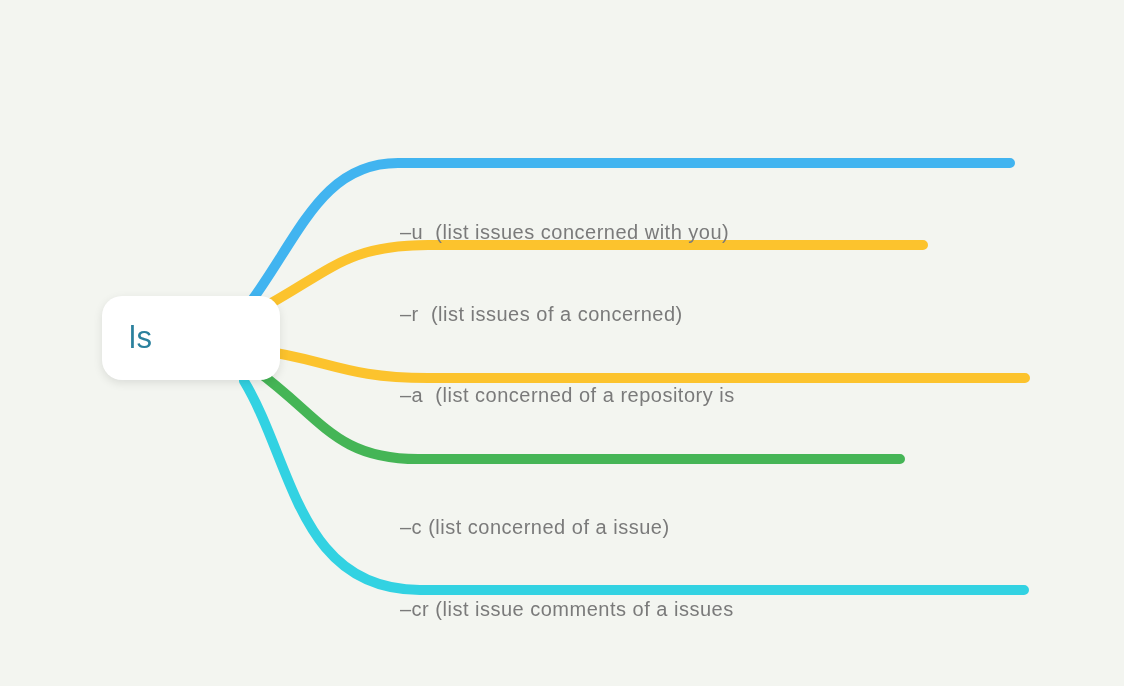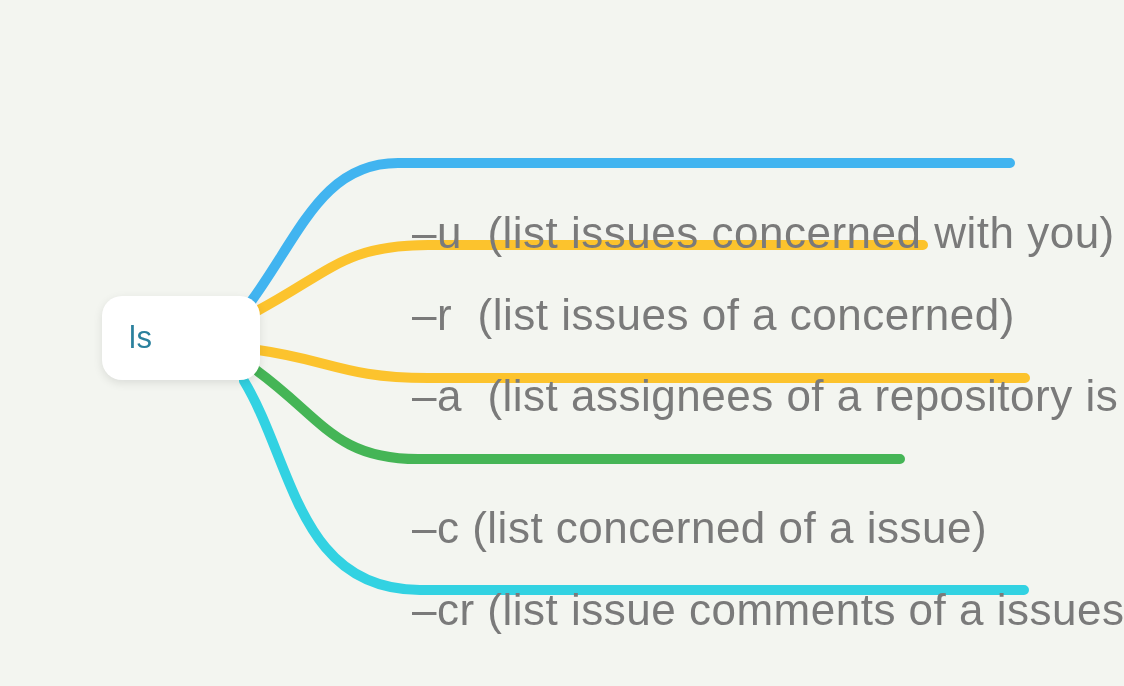--- a/index.html
+++ b/index.html
@@ -21,40 +21,40 @@
   }
   .conn {
     fill: none;
     stroke-width: 10;
     stroke-linecap: round;
   }
   .root {
     position: absolute;
     left: 102px;
     top: 296px;
-    width: 158px;
+    width: 178px;
     height: 84px;
     background: #ffffff;
     border-radius: 20px;
     box-shadow: 0 3px 10px rgba(0,0,0,0.10);
     display: flex;
     align-items: center;
     cursor: default;
   }
   .root-label {
     color: #2a809d;
     font-size: 31px;
     padding-left: 27px;
     letter-spacing: 0.5px;
   }
   .branch {
     position: absolute;
-    left: 412px;
+    left: 400px;
     color: #7a7a7a;
-    font-size: 44px;
+    font-size: 20px;
     line-height: 51px;
     letter-spacing: 0.5px;
     white-space: pre;
     cursor: default;
   }
 </style>
 </head>
 <body>
 
 <div class="canvas">
@@ -73,21 +73,21 @@
 
   <div class="branch" style="top:105px">
     <div>–u  (list issues concerned with you)</div>
   </div>
 
   <div class="branch" style="top:187px">
     <div>–r  (list issues of a concerned)</div>
   </div>
 
   <div class="branch" style="top:268px">
-    <div>–a  (list assignees of a repository is</div>
+    <div>–a  (list concerned of a repository is</div>
   </div>
 
   <div class="branch" style="top:400px">
     <div>–c (list concerned of a issue)</div>
   </div>
 
   <div class="branch" style="top:482px">
     <div>–cr (list issue comments of a issues</div>
     
   </div>

